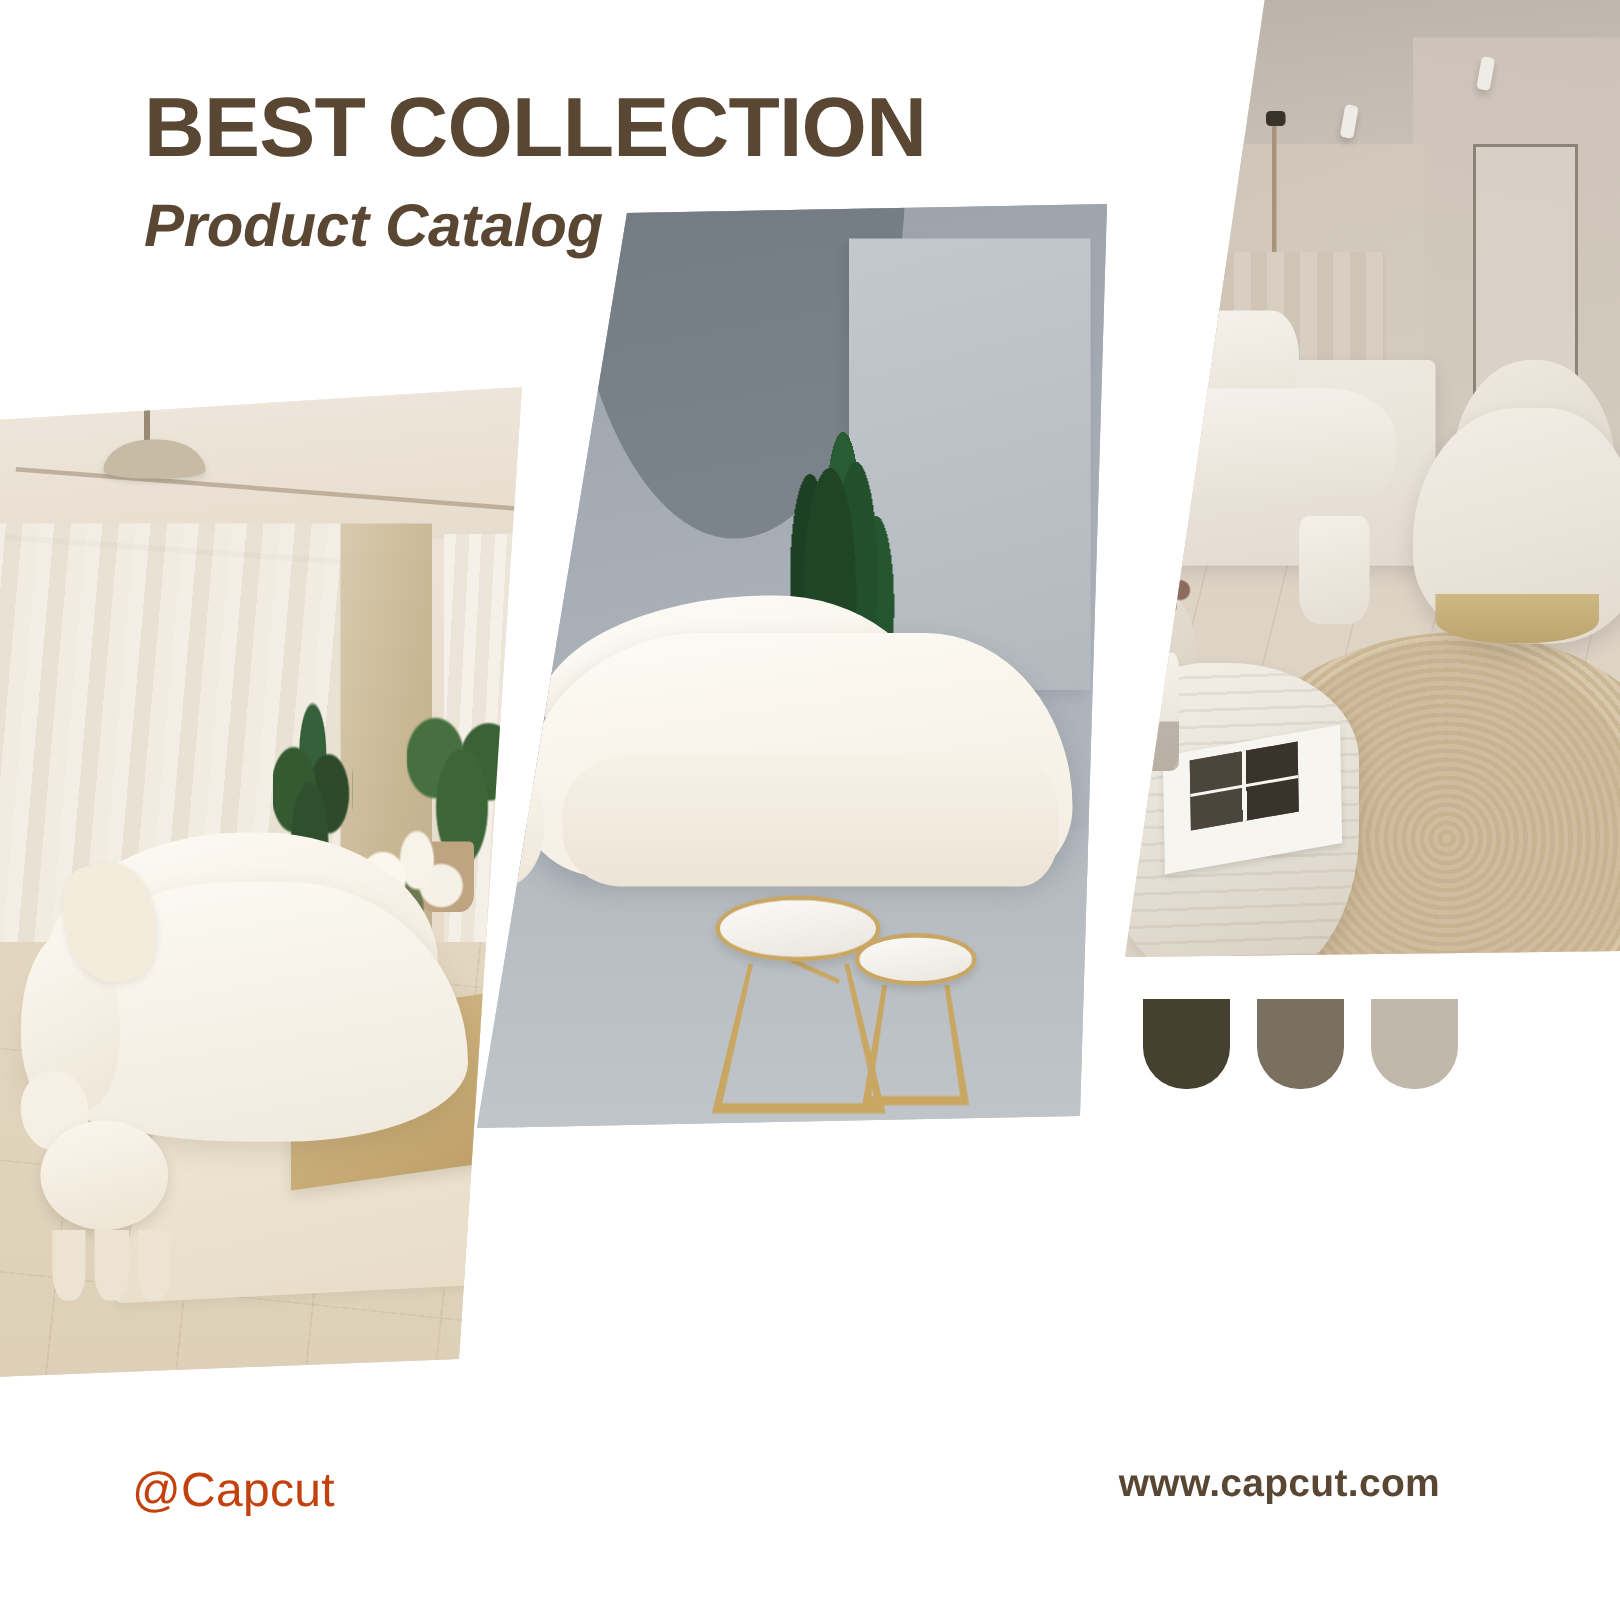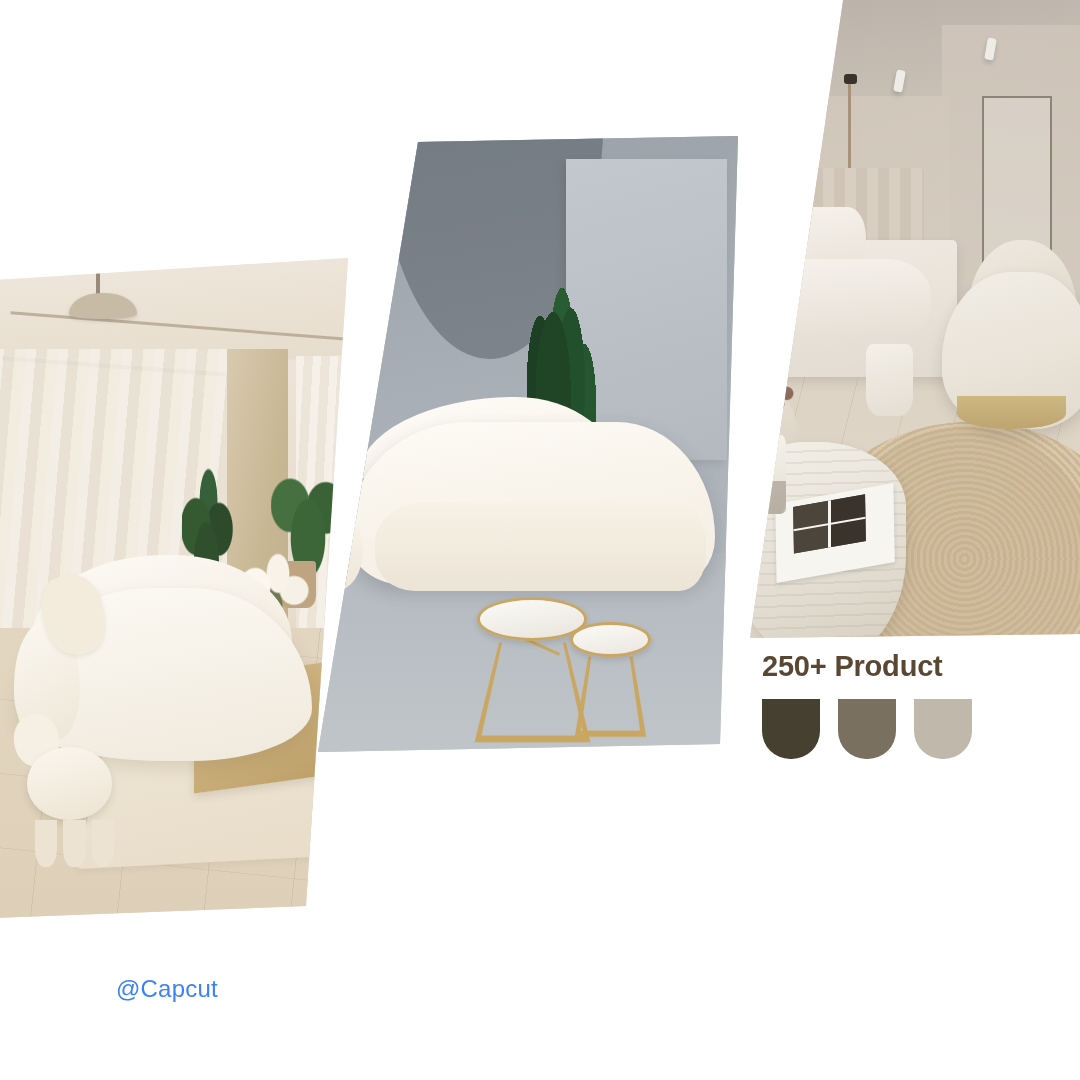--- a/index.html
+++ b/index.html
@@ -434,33 +434,37 @@
 
   
   .body-text {
     position: absolute; left: 290px; top: 812px; width: 672px; z-index: 25;
     font-size: 30px; line-height: 1.33; color: #5a4a3b;
     letter-spacing: -0.1px;
   }
 
   
   .handle {
-    position: absolute; left: 116px; top: 975px; z-index: 25;
-    font-size: 24px; color: #3b82f6; letter-spacing: .2px;
+    position: absolute; left: 88px; top: 975px; z-index: 25;
+    font-size: 32px; color: #c2410c; letter-spacing: .2px;
   }
   .website {
     position: absolute; right: 120px; top: 973px; z-index: 25;
     font-size: 26px; font-weight: 700; color: #5a4733; letter-spacing: .2px;
   }
 </style>
 </head>
 <body>
 
 <div class="poster">
 
+  <div class="hdr">
+    <div class="hdr-title">BEST COLLECTION</div>
+    <div class="hdr-sub">Product Catalog</div>
+  </div>
 
   <div class="panel panel-left">
     <div class="scene lsc">
       <div class="l-ceiling"></div>
       <div class="l-rail"></div>
       <div class="l-rail2"></div>
       <div class="l-lamp-rod"></div>
       <div class="l-lamp"></div>
       <div class="l-curtain"></div>
       <div class="l-column"></div>
@@ -533,24 +537,24 @@
       <div class="r-stone-tx"></div>
       <div class="r-book"></div>
       <div class="r-book-img"></div>
       <div class="r-twigs"></div>
       <div class="r-vase"></div>
       <div class="r-vase-glass"></div>
     </div>
   </div>
 
   <div class="prod">
-    <div class="prod-title">250+ Product</div>
     <div class="swatches">
       <div class="sw" style="background:#45402f;"></div>
       <div class="sw" style="background:#7a7060;"></div>
       <div class="sw" style="background:#c0b8ab;"></div>
     </div>
   </div>
 
 
   <div class="handle">@Capcut</div>
+  <div class="website">www.capcut.com</div>
 
 </div>
 
 </body></html>

